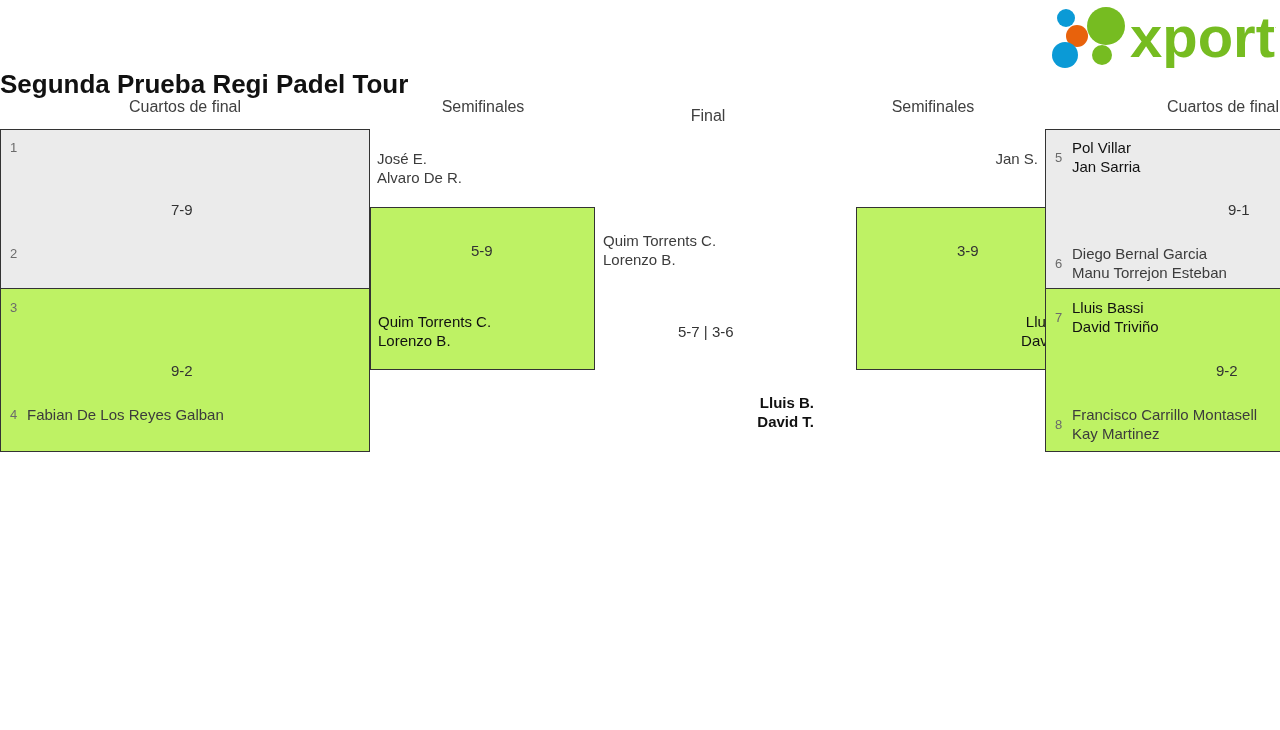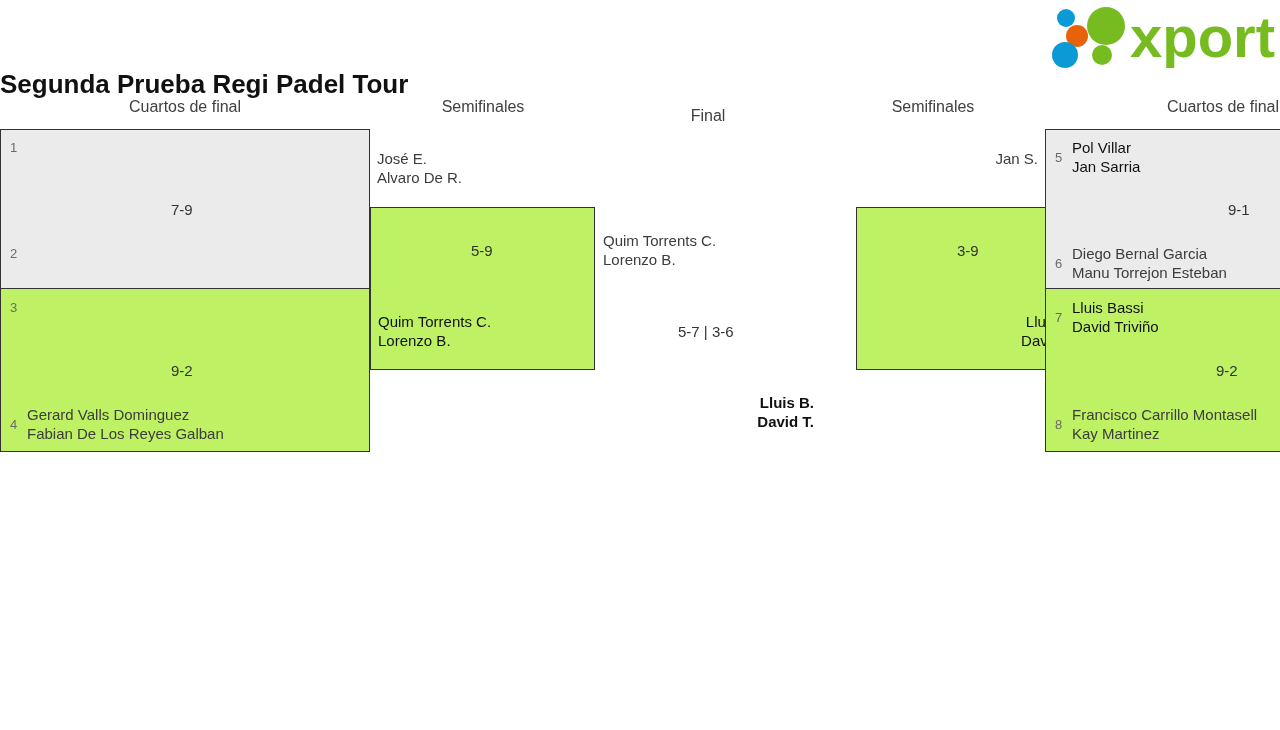--- a/index.html
+++ b/index.html
@@ -148,21 +148,20 @@
 </div>
 
 <div class="match-box no-top" style="left:0px; top:289px; width:370px; height:163px;">
   <div class="team winner" style="left:8px; top:9px;">
     <span class="seed">3</span>
   </div>
   <div class="score" style="left:170px; top:72px;">9-2</div>
   <div class="team" style="left:8px; top:116px;">
     <span class="seed">4</span>
     <span class="players">
-      <span class="p">Gerard Valls Dominguez</span>
       <span class="p">Fabian De Los Reyes Galban</span>
     </span>
   </div>
 </div>
 
 <div class="team" style="left:377px; top:149px;">
   <span class="players">
     <span class="p">José E.</span>
     <span class="p">Alvaro De R.</span>
   </span>

